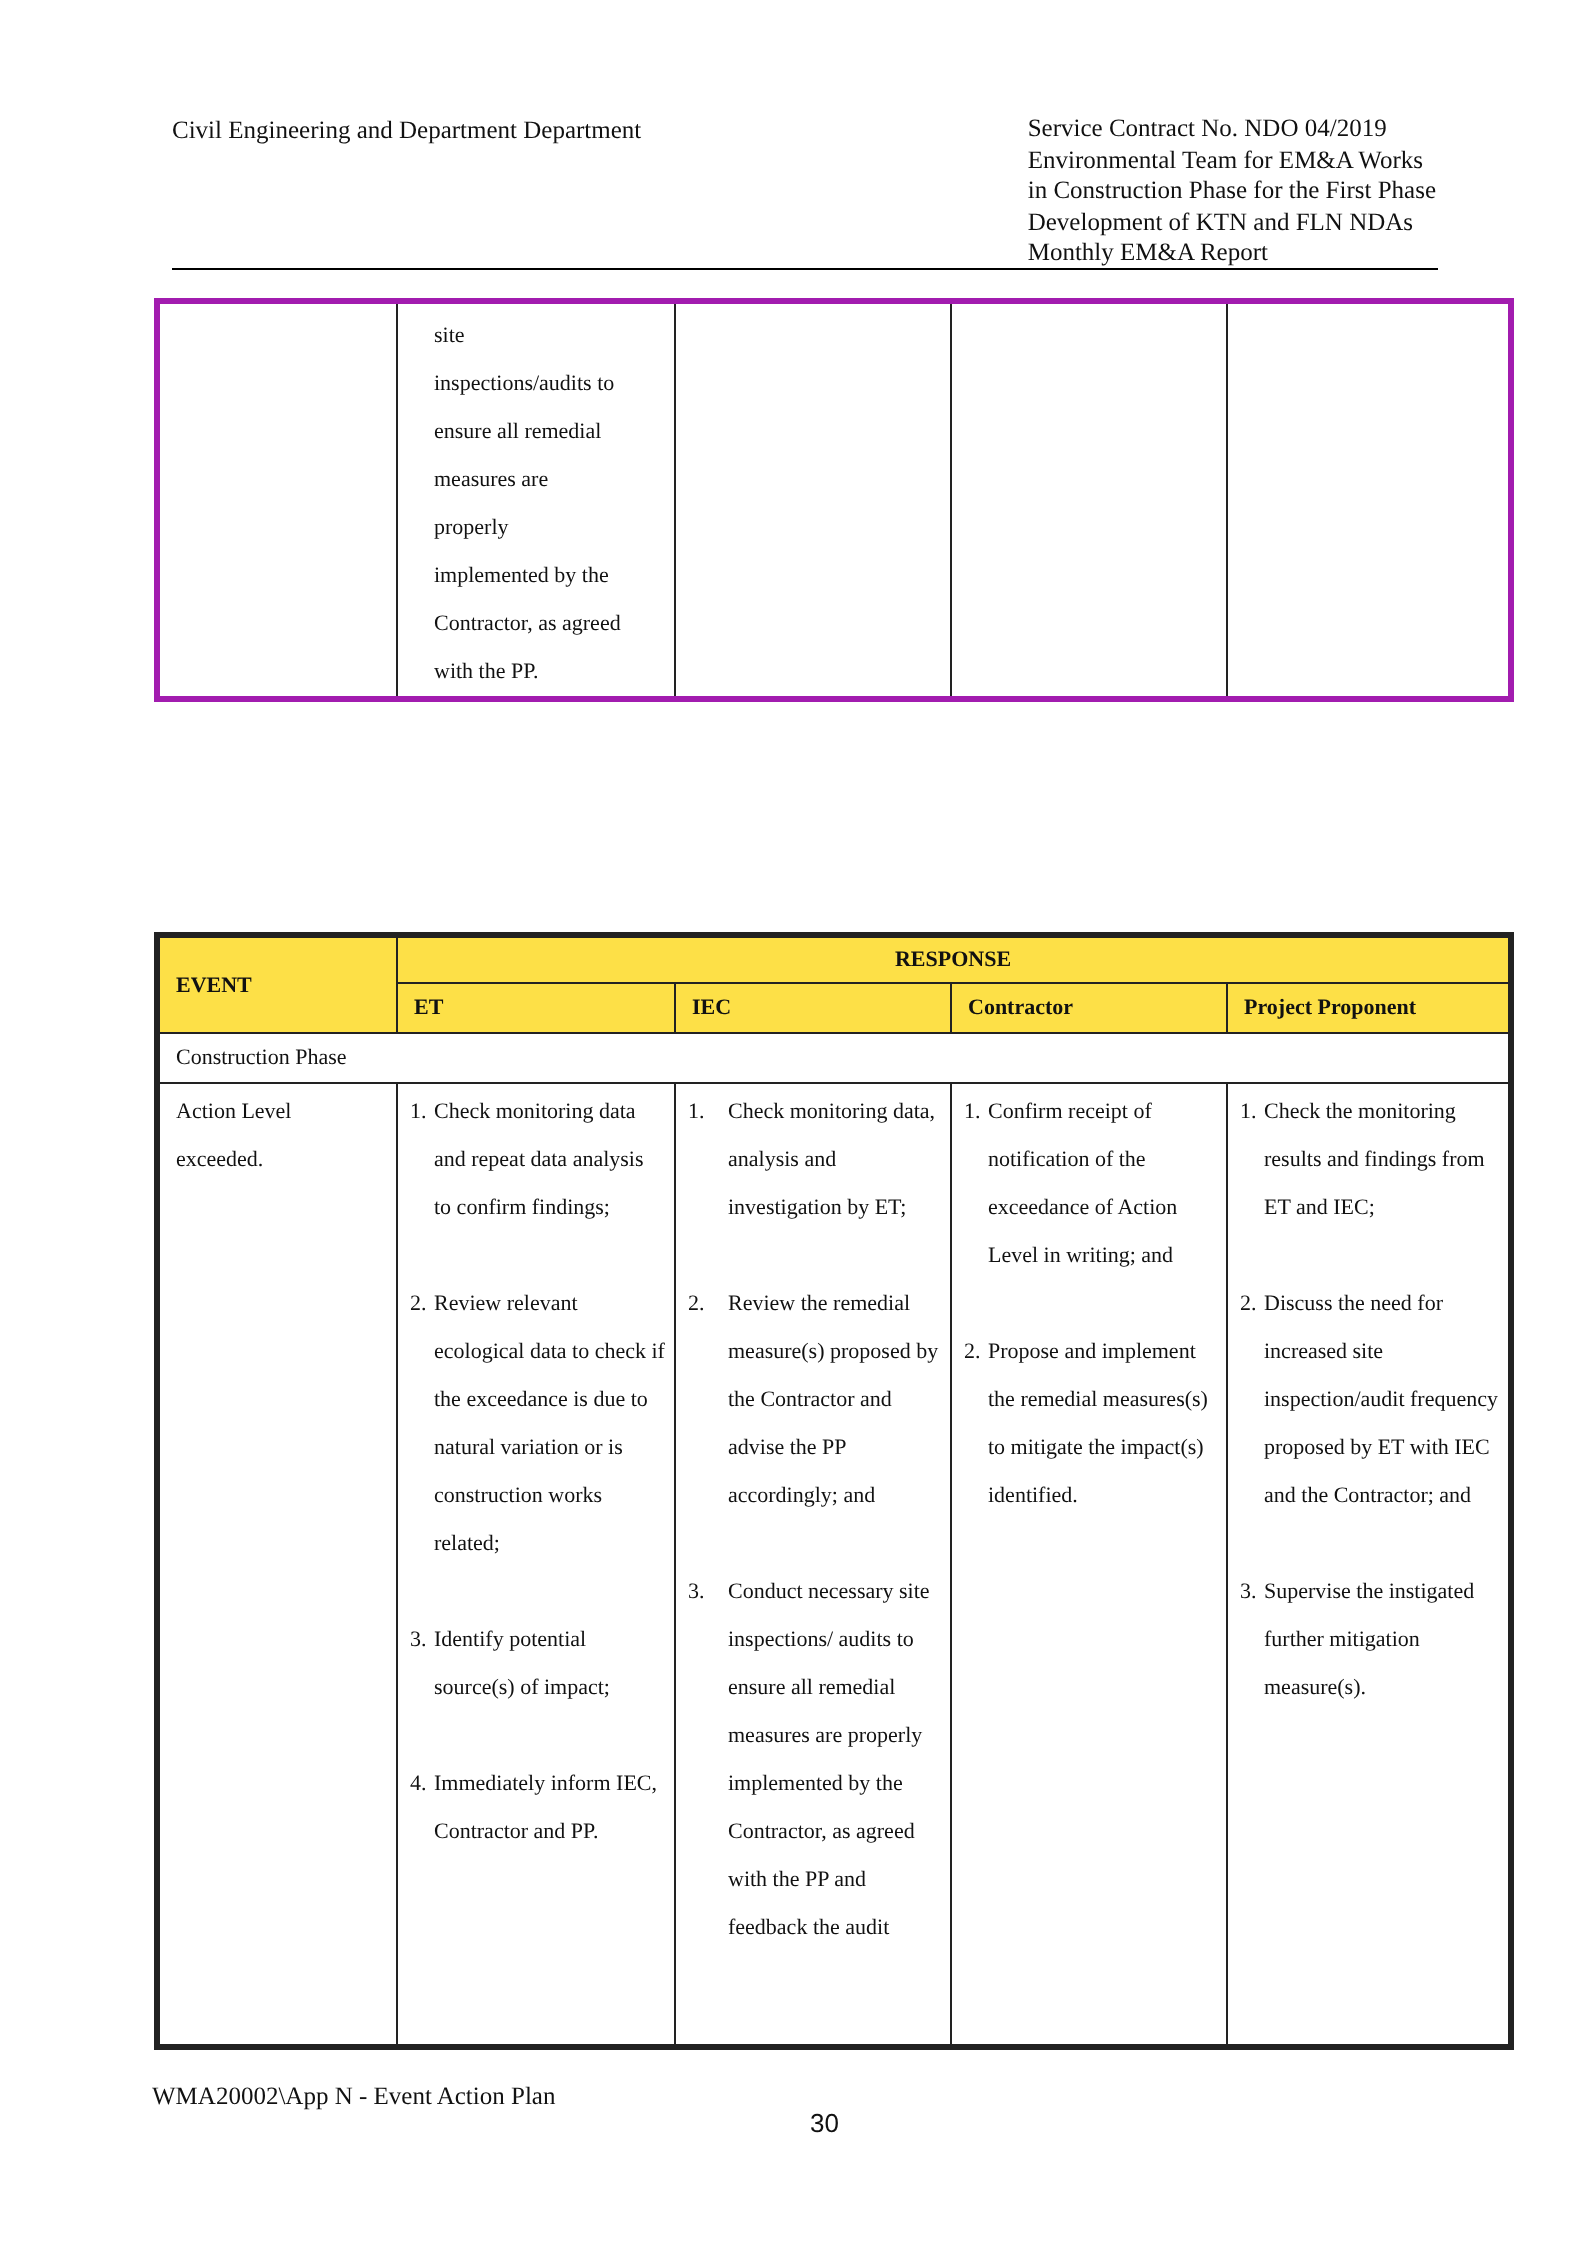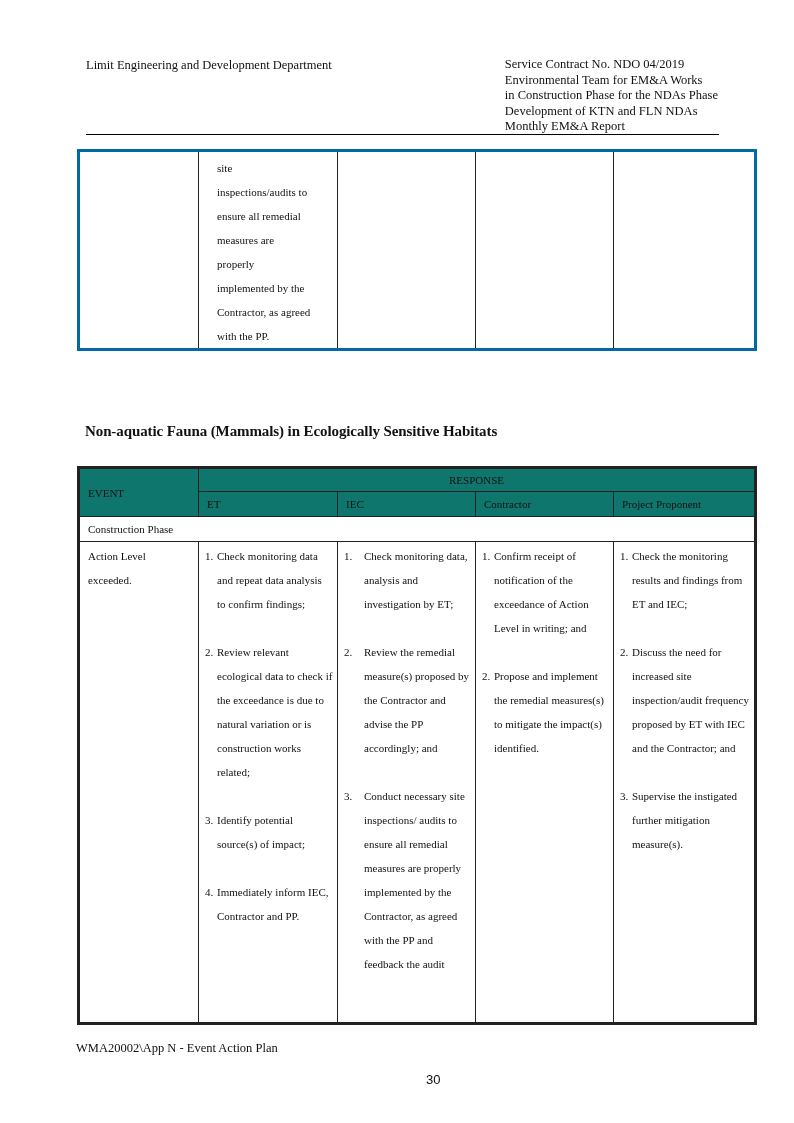--- a/index.html
+++ b/index.html
@@ -13,33 +13,33 @@
   .hdr-right {
     position: absolute; right: 76px; top: 57px; text-align: left; font-size: 12.5px; line-height: 15.6px;
   }
   .hdr-rule {
     position: absolute; left: 86px; top: 134px; width: 633px; height: 0; border-top: 1.5px solid #000;
   }
   table { border-collapse: collapse; position: absolute; table-layout: fixed; }
   td, th { vertical-align: top; padding: 0; }
 
   
-  #cont-table { left: 77px; top: 149px; width: 677px; height: 163px; border: 3px solid #0369a1; }
+  #cont-table { left: 77px; top: 149px; width: 677px; height: 163px; border: 3px solid #a21caf; }
   #cont-table td { border-left: 1.5px solid #222; border-right: 1.5px solid #222; }
   .cell-text { font-size: 11px; line-height: 24px; padding: 4px 0 0 18px; }
 
   .table-title {
     position: absolute; left: 76px; top: 420px; font-weight: bold; font-size: 15px; line-height: 22px;
     font-family: "Liberation Serif", serif; letter-spacing: -0.1px;
   }
   .table-title .l2 { padding-left: 9px; }
 
   #main-table { left: 77px; top: 466px; width: 677px; border: 3px solid #222; }
   #main-table th {
-    background: #0f766e; font-weight: normal; font-size: 11px; text-align: left;
+    background: #fde047; font-weight: bold; font-size: 11px; text-align: left;
     border: 1.5px solid #222; padding: 0 0 0 8px;
   }
   #main-table th.resp { text-align: center; height: 22px; line-height: 22px; padding: 0; }
   #main-table th.sub { height: 24px; line-height: 24px; }
   #main-table th.event { vertical-align: middle; }
   #main-table td { border: 1.5px solid #222; }
   .phase { font-weight: normal; font-size: 11px; height: 24px; line-height: 24px; padding-left: 8px !important; }
   .body-cell { font-size: 11px; line-height: 24px; padding: 2px 4px 0 6px; height: 478px; }
   .event-text { padding-left: 8px; }
   ol.items { list-style: none; margin: 0; padding: 0; }
@@ -48,31 +48,31 @@
   ol.items li .txt { flex: 1; }
   .et-list .num { width: 12px; }
   .iec-list .num { width: 20px; }
   .con-list .num { width: 12px; }
   .pp-list .num { width: 12px; }
 
   .footer-left {
     position: absolute; left: 76px; top: 1041px; font-size: 12.5px;
   }
   .page-num {
-    position: absolute; left: 426px; top: 1054px; font-size: 13px; font-family: "Liberation Sans", sans-serif; margin-top: 18px;
+    position: absolute; left: 405px; top: 1054px; font-size: 13px; font-family: "Liberation Sans", sans-serif;
   }
 </style>
 </head>
 <body>
 
-<div class="hdr-left">Limit Engineering and Development Department</div>
+<div class="hdr-left">Civil Engineering and Department Department</div>
 <div class="hdr-right">
   <div>Service Contract No. NDO 04/2019</div>
   <div>Environmental Team for EM&amp;A Works</div>
-  <div>in Construction Phase for the NDAs Phase</div>
+  <div>in Construction Phase for the First Phase</div>
   <div>Development of KTN and FLN NDAs</div>
   <div>Monthly EM&amp;A Report</div>
 </div>
 <div class="hdr-rule"></div>
 
 <table id="cont-table">
   <colgroup>
       <col style="width:120px">
       <col style="width:139px">
       <col style="width:138px">
@@ -95,21 +95,20 @@
       </div>
     </td>
     <td></td>
     <td></td>
     <td></td>
   </tr>
 </tbody>
   </table>
 
 <div class="table-title">
-  <div class="l2">Non-aquatic Fauna (Mammals) in Ecologically Sensitive Habitats</div>
 </div>
 
 <table id="main-table">
   <colgroup>
       <col style="width:120px">
       <col style="width:139px">
       <col style="width:138px">
       <col style="width:138px">
       <col style="width:142px">
     </colgroup>

